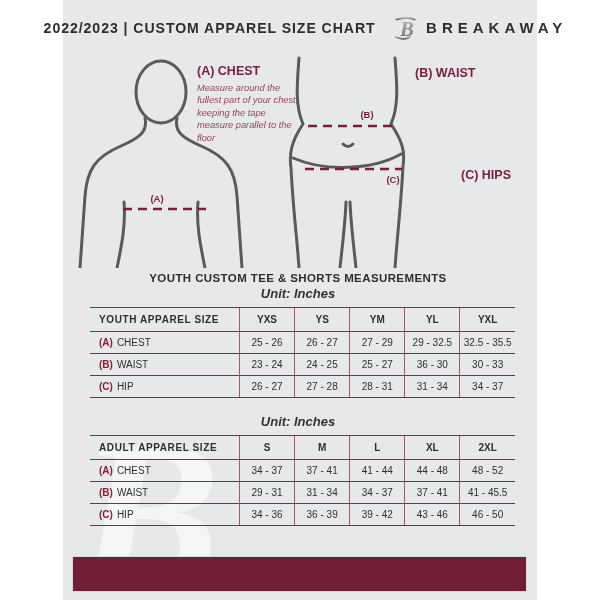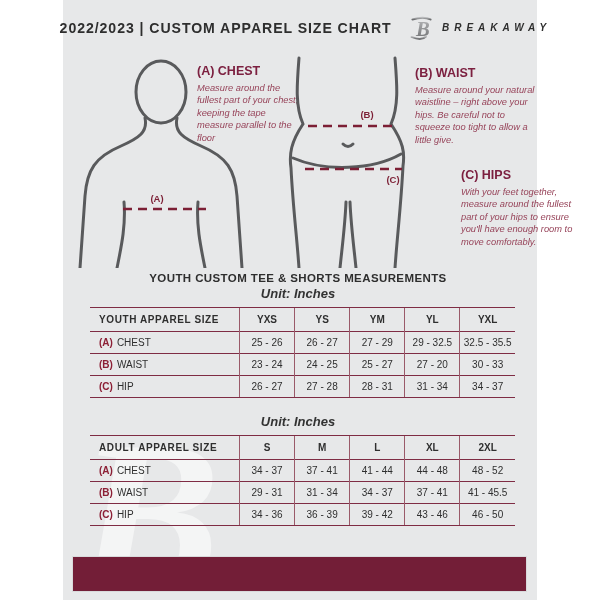--- a/index.html
+++ b/index.html
@@ -5,21 +5,21 @@
   html,body{margin:0;padding:0;width:600px;height:600px;overflow:hidden;background:#ffffff;
     font-family:"Liberation Sans",sans-serif;}
   .page{position:relative;width:474px;height:600px;margin:0 auto;background:#e7e8e9;}
 
   
   .header{position:absolute;top:14px;left:0;right:0;display:flex;justify-content:center;
     align-items:center;gap:6px;}
   .title{font-size:15px;font-weight:bold;color:#2e2e2e;letter-spacing:1px;
     transform:scaleX(.94);white-space:nowrap;}
   .logo-group{display:flex;align-items:center;gap:7px;}
-  .brand{font-size:10px;font-weight:bold;color:#2e2e2e;letter-spacing:5px;font-style:italic;}
+  .brand{font-size:15px;font-weight:bold;color:#2e2e2e;letter-spacing:5px;}
 
   
   .diagrams{position:absolute;top:56px;left:0;width:474px;height:214px;}
   .fig{position:absolute;}
   .guide-block{position:absolute;}
   .guide-heading{font-size:12.5px;font-weight:800;color:#7c2040;margin:0 0 4px 0;}
   .guide-body{font-size:9.3px;font-style:italic;line-height:1.34;color:#97445a;margin:0;}
 
   
   .sec{position:absolute;left:0;width:470px;}
@@ -99,26 +99,24 @@
         <path d="M67,146 C68,170 71,192 73,212"></path>
       </g>
       <line x1="25" y1="70" x2="109" y2="70" stroke="#7c1f35" stroke-width="2.6" stroke-dasharray="9,6"></line>
       <text class="diag-label" x="84" y="62" text-anchor="middle" font-size="9.5" font-weight="bold" fill="#7c1f35">(B)</text>
       <line x1="22" y1="113" x2="119" y2="113" stroke="#7c1f35" stroke-width="2.6" stroke-dasharray="9,6"></line>
       <text class="diag-label" x="110" y="127" text-anchor="middle" font-size="9.5" font-weight="bold" fill="#7c1f35">(C)</text>
     </svg>
 
     <div class="guide-block" style="left:352px;top:10px;width:120px;">
       <p class="guide-heading">(B) WAIST</p>
-      <p class="guide-body">Measure around your natural waistline – right above your hips. Be careful not to squeeze too tight to allow a little give.</p>
     </div>
 
     <div class="guide-block" style="left:352px;top:112px;width:122px;margin-left:46px;">
       <p class="guide-heading">(C) HIPS</p>
-      <p class="guide-body">With your feet together, measure around the fullest part of your hips to ensure you'll have enough room to move comfortably.</p>
     </div>
   </div>
 
   <div class="sec" style="top:272px;">
     <p class="sec-title">YOUTH CUSTOM TEE &amp; SHORTS MEASUREMENTS</p>
     <p class="sec-unit">Unit: Inches</p>
     <table class="size-table">
       <thead>
         <tr>
           <th class="label-col">YOUTH APPAREL SIZE</th>
@@ -136,21 +134,21 @@
           <td>26 - 27</td>
           <td>27 - 29</td>
           <td>29 - 32.5</td>
           <td>32.5 - 35.5</td>
         </tr>
         <tr>
           <td class="label-col"><span class="rk">(B)</span><span>WAIST</span></td>
           <td>23 - 24</td>
           <td>24 - 25</td>
           <td>25 - 27</td>
-          <td>27 - 20</td>
+          <td>36 - 30</td>
           <td>30 - 33</td>
         </tr>
         <tr>
           <td class="label-col"><span class="rk">(C)</span><span>HIP</span></td>
           <td>26 - 27</td>
           <td>27 - 28</td>
           <td>28 - 31</td>
           <td>31 - 34</td>
           <td>34 - 37</td>
         </tr>

